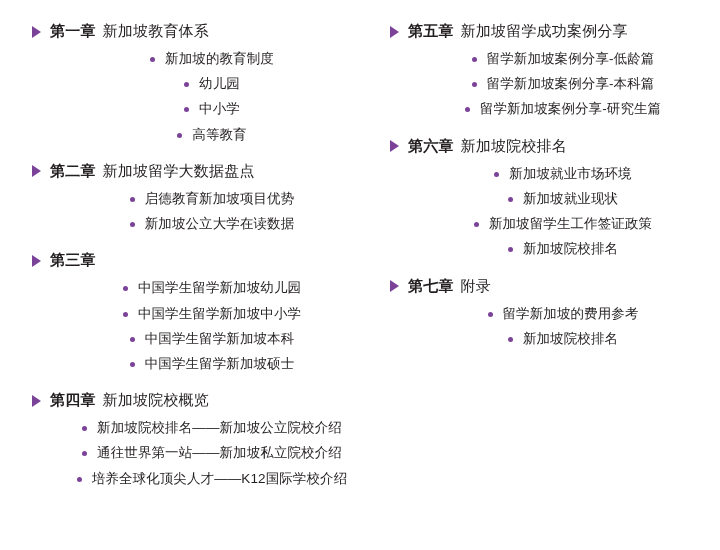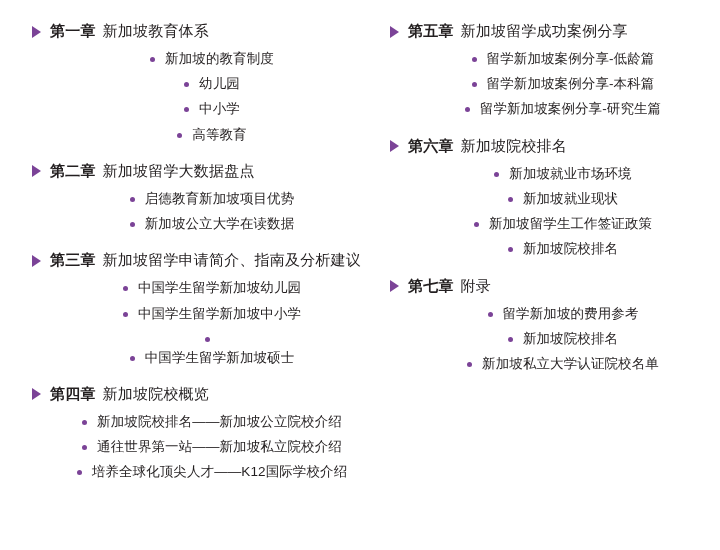--- a/index.html
+++ b/index.html
@@ -150,33 +150,33 @@
           <li class="section-item">
             <span class="dot"></span>
             <span class="section-label">新加坡公立大学在读数据</span>
           </li>
         </ul>
       </div>
       <div class="chapter">
         <div class="chapter-head">
           <span class="tri-icon"></span>
           <span class="chapter-num">第三章</span>
-          <span class="chapter-title">新加坡留学申请简介、指南及分析建议</span>
         </div>
         <ul class="sections">
           <li class="section-item">
             <span class="dot"></span>
             <span class="section-label">中国学生留学新加坡幼儿园</span>
           </li>
           <li class="section-item">
             <span class="dot"></span>
             <span class="section-label">中国学生留学新加坡中小学</span>
           </li>
           <li class="section-item">
             <span class="dot"></span>
+            <span class="section-label">中国学生留学新加坡本科</span>
           </li>
           <li class="section-item">
             <span class="dot"></span>
             <span class="section-label">中国学生留学新加坡硕士</span>
           </li>
         </ul>
       </div>
       <div class="chapter">
         <div class="chapter-head">
           <span class="tri-icon"></span>
@@ -253,21 +253,17 @@
           <span class="chapter-title">附录</span>
         </div>
         <ul class="sections">
           <li class="section-item">
             <span class="dot"></span>
             <span class="section-label">留学新加坡的费用参考</span>
           </li>
           <li class="section-item">
             <span class="dot"></span>
             <span class="section-label">新加坡院校排名</span>
-          </li>
-          <li class="section-item">
-            <span class="dot"></span>
-            <span class="section-label">新加坡私立大学认证院校名单</span>
           </li>
         </ul>
       </div>
     </div>
 </div>
 
 </body></html>

